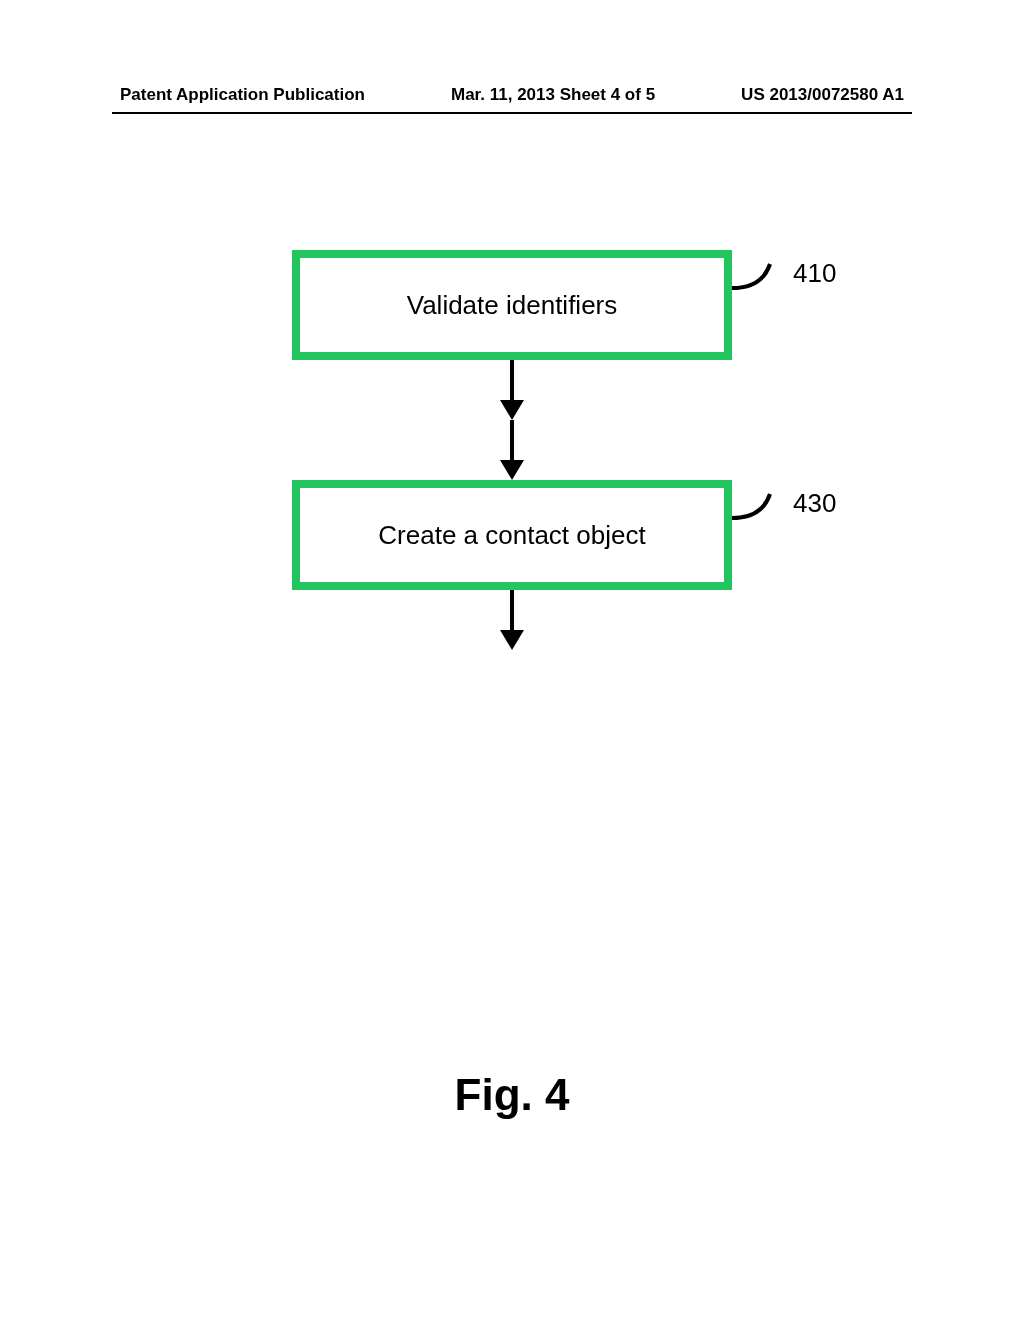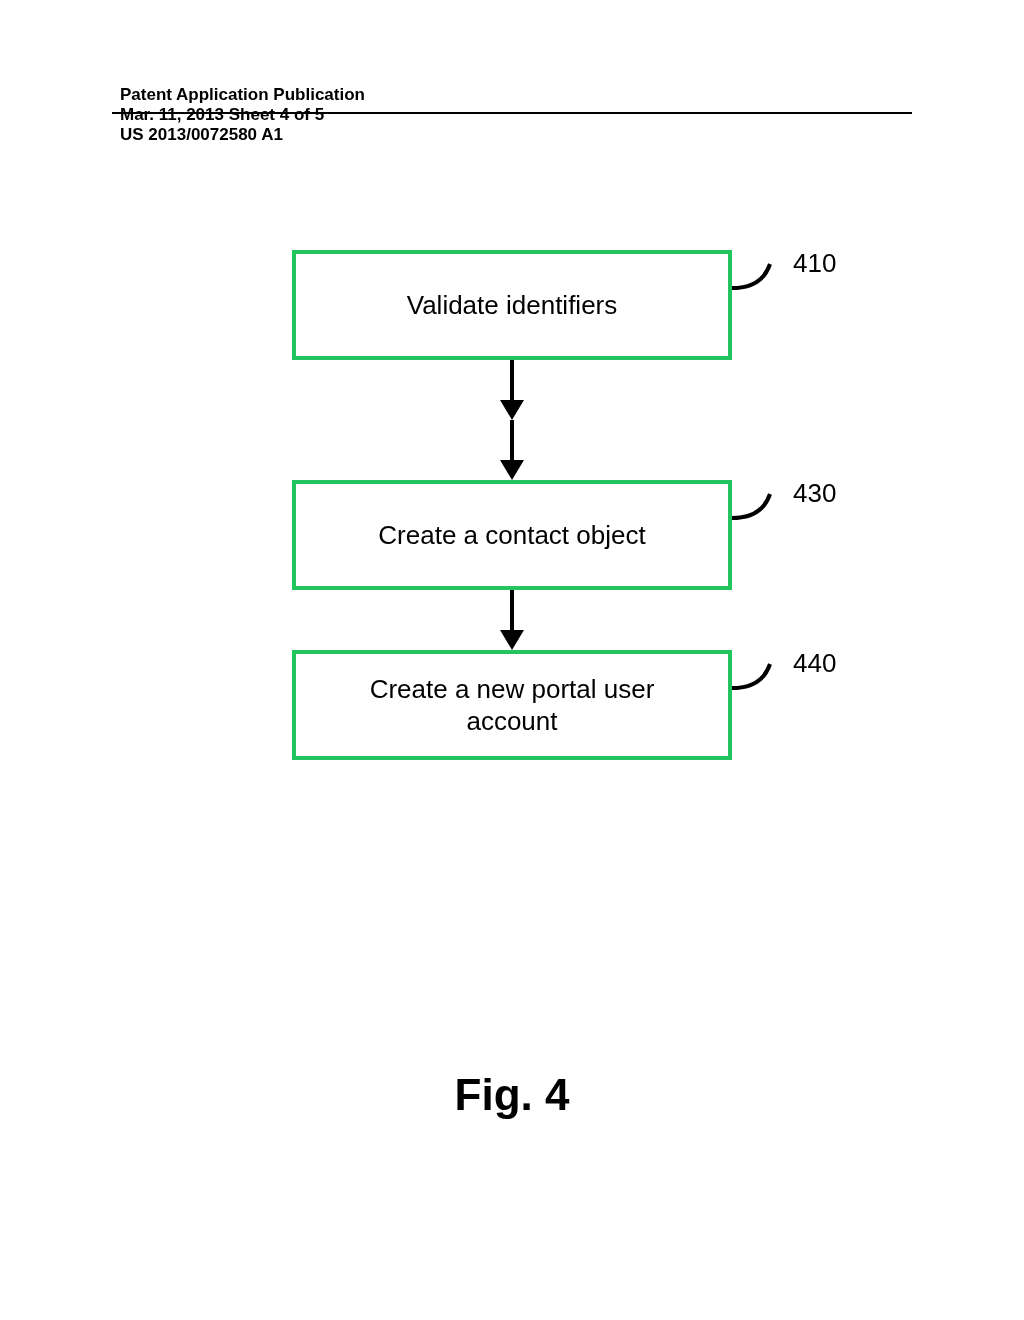--- a/index.html
+++ b/index.html
@@ -17,21 +17,20 @@
     .header {
       position: absolute;
       top: 85px;
       left: 0;
       right: 0;
       display: flex;
       justify-content: space-between;
       padding: 0 120px;
       font-size: 17px;
       font-weight: bold;
-      flex-direction: column;
     }
     .header-rule {
       position: absolute;
       top: 112px;
       left: 112px;
       right: 112px;
       height: 2px;
       background: black;
     }
     .flowchart {
@@ -42,37 +41,37 @@
       display: flex;
       flex-direction: column;
       align-items: center;
     }
     .step-row {
       display: flex;
       align-items: flex-start;
       position: relative;
     }
     .box {
-      border: 4px solid #22c55e;
+      border: 8px solid #22c55e;
       width: 440px;
       height: 110px;
       display: flex;
       align-items: center;
       justify-content: center;
       text-align: center;
       font-size: 26px;
       padding: 12px 30px;
       line-height: 1.25;
     }
     .callout {
       position: absolute;
       left: 100%;
       top: 8px;
       display: flex;
-      align-items: flex-start;
+      align-items: center;
     }
     .callout svg {
       display: block;
     }
     .callout-label {
       font-size: 26px;
       margin-left: 6px;
       margin-top: -10px;
     }
     .arrow {
@@ -142,27 +141,16 @@
     </div>
   </div>
 
   <div class="arrow">
     <svg width="30" height="60">
       <line x1="15" y1="0" x2="15" y2="44" stroke="black" stroke-width="4"></line>
       <polygon points="15,60 3,40 27,40" fill="black"></polygon>
     </svg>
   </div>
 
-  <div class="step-row">
-    <div class="box">
-      <span>Create a new portal user account</span>
-    </div>
-    <div class="callout">
-      <svg width="55" height="40">
-        <path d="M 0 30 Q 30 30 38 6" stroke="black" stroke-width="4" fill="none"></path>
-      </svg>
-      <span class="callout-label">440</span>
-    </div>
-  </div>
 
 </div>
 
 <div class="figure-label">Fig. 4</div>
 
 </body></html>

